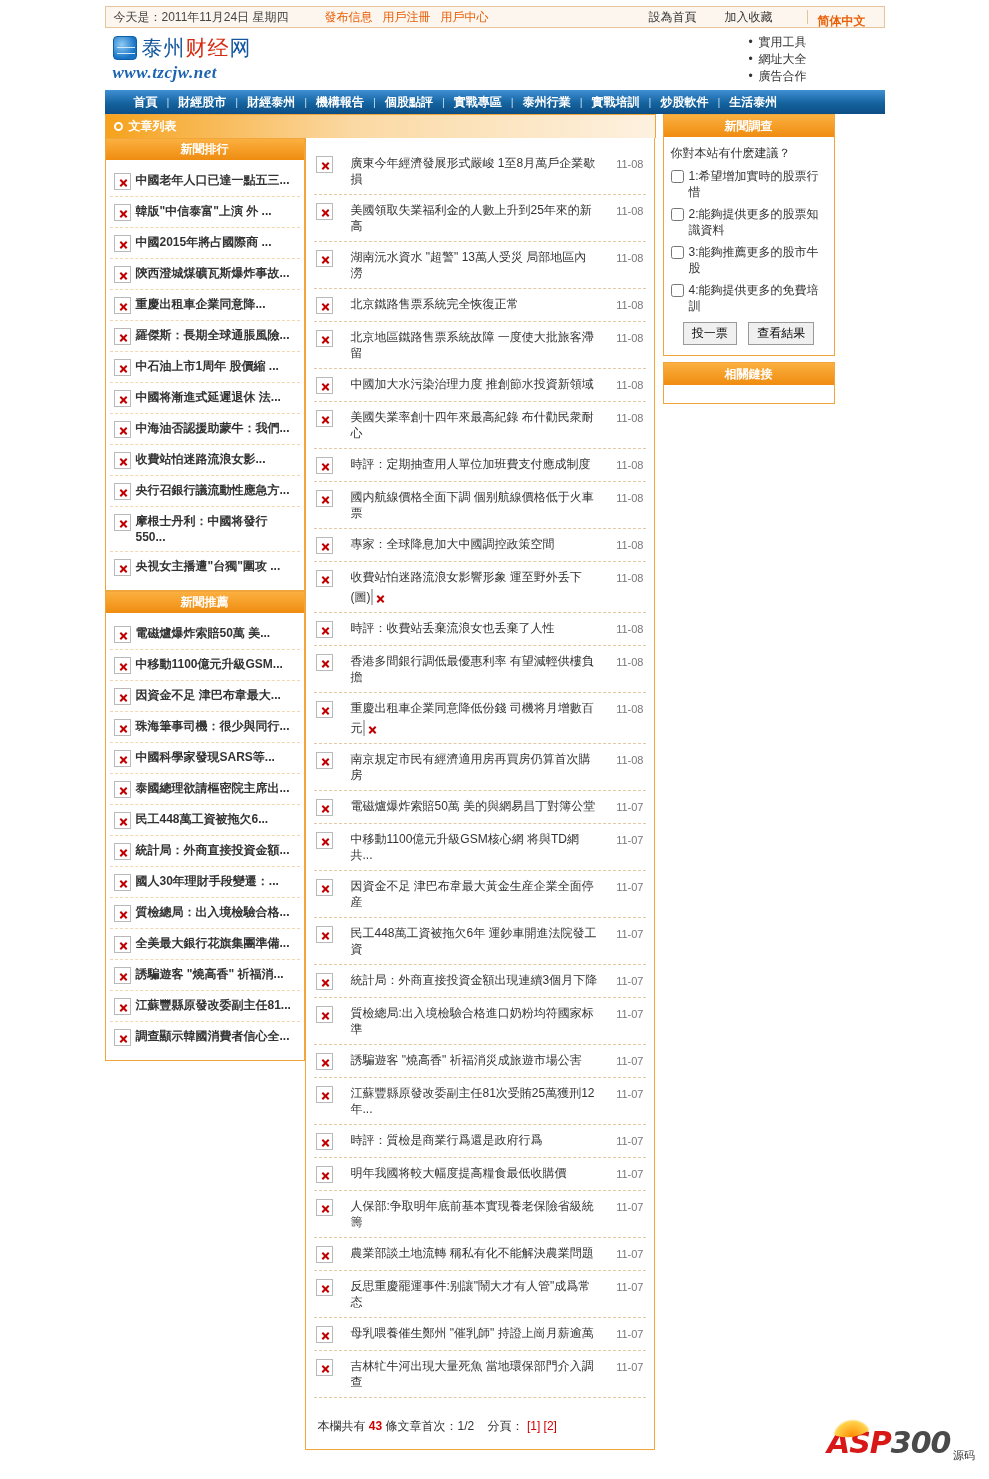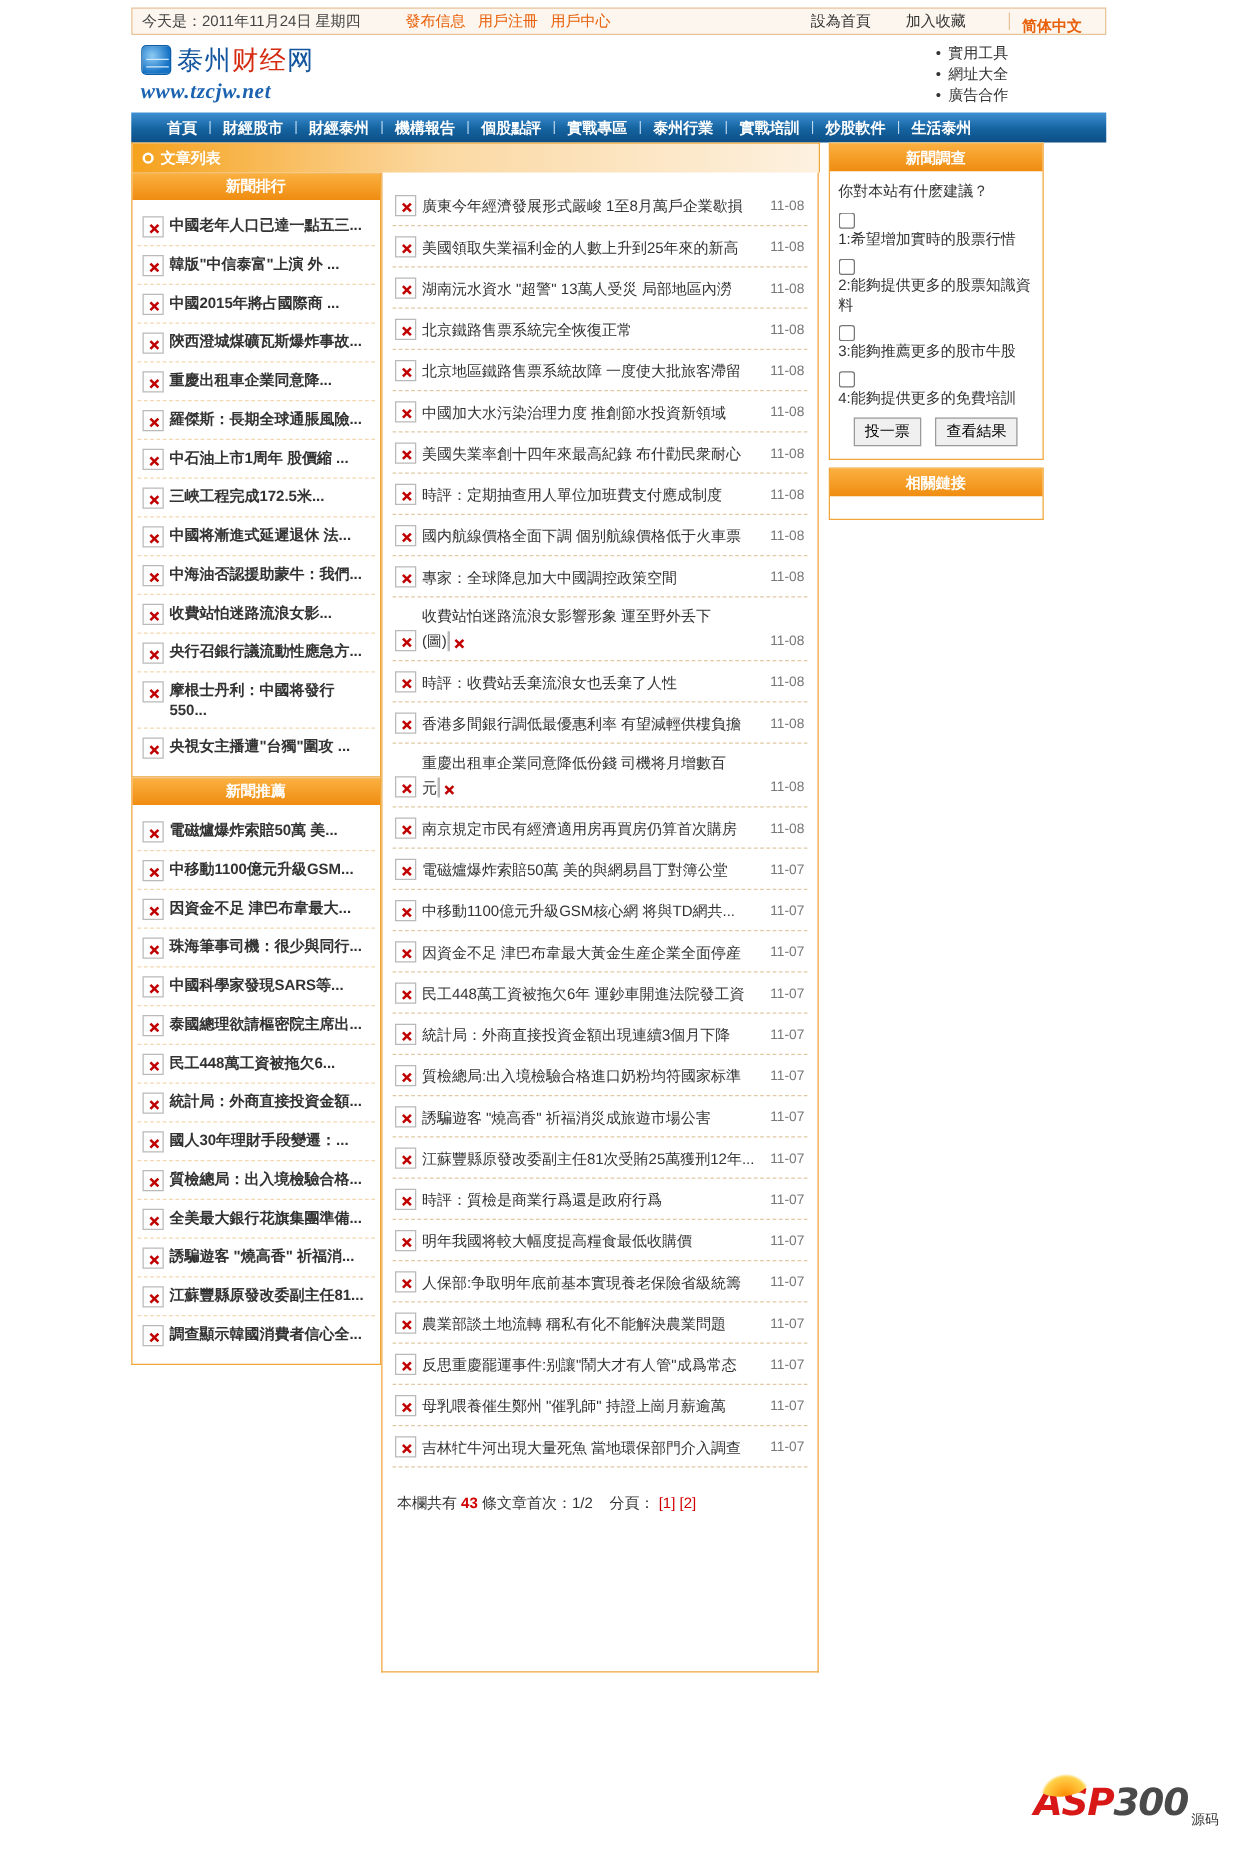--- a/index.html
+++ b/index.html
@@ -159,24 +159,25 @@
   
   .centercol {
     width: 350px;
     border: 1px solid #f0a63a;
     border-top: none;
     background: #ffffff;
     min-height: 1200px;
     padding: 10px 8px 8px 8px;
   }
   .nrow {
-    display: flex; align-items: flex-end;
+    display: flex; align-items: flex-start;
     border-bottom: 1px dashed #e2c9a4;
     padding: 7px 2px;
     line-height: 16px;
+    gap: 13px;
   }
   .nrow .ttl { flex: 1; color: #333; font-size: 12px; padding-right: 6px; }
   .nrow .ttl a { color: #333; text-decoration: none; }
   .nrow .dt { flex: none; color: #777; font-size: 11px; padding-top: 1px; }
   .pager {
     margin-top: 14px; padding: 6px 4px; font-size: 12px; color: #333;
   }
   .pager .num { color: #d00000; font-weight: bold; }
   .pager a { color: #d00000; text-decoration: none; }
 
@@ -184,21 +185,21 @@
   .rightcol { width: 172px; margin-left: 7px; }
   .rpanel { border: 1px solid #f0a63a; background: #ffffff; }
   .rpanel-hd {
     height: 22px;
     background: linear-gradient(#fbb040, #ef8c10);
     color: #fff; font-weight: bold; font-size: 12px;
     display: flex; align-items: center; justify-content: center;
   }
   .rpanel-bd { padding: 8px 7px 10px 7px; font-size: 12px; color: #333; }
   .q { margin-bottom: 7px; line-height: 16px; }
-  .opt { display: flex; align-items: flex-start; margin-bottom: 6px; line-height: 16px; flex-direction: column; }
+  .opt { display: flex; align-items: flex-start; margin-bottom: 6px; line-height: 16px; }
   .opt input { margin: 2px 5px 0 0; }
   .btns { text-align: center; margin-top: 8px; }
   .btns button {
     font-size: 12px; font-family: "Liberation Sans", sans-serif;
     padding: 2px 8px; margin: 0 4px;
     background: #f0f0f0; border: 1px solid #9a9a9a;
     cursor: pointer;
   }
   .rpanel2 { margin-top: 6px; }
   .rpanel2 .rpanel-bd { min-height: 14px; }
@@ -312,24 +313,20 @@
                     <span class="brokenimg"></span>
                     <a href="#">重慶出租車企業同意降...</a>
                   </div>
                   <div class="litem">
                     <span class="brokenimg"></span>
                     <a href="#">羅傑斯：長期全球通脹風險...</a>
                   </div>
                   <div class="litem">
                     <span class="brokenimg"></span>
                     <a href="#">中石油上市1周年 股價縮 ...</a>
-                  </div>
-                  <div class="litem">
-                    <span class="brokenimg"></span>
-                    <a href="#">三峽工程完成172.5米...</a>
                   </div>
                   <div class="litem">
                     <span class="brokenimg"></span>
                     <a href="#">中國将漸進式延遲退休 法...</a>
                   </div>
                   <div class="litem">
                     <span class="brokenimg"></span>
                     <a href="#">中海油否認援助蒙牛：我們...</a>
                   </div>
                   <div class="litem">

